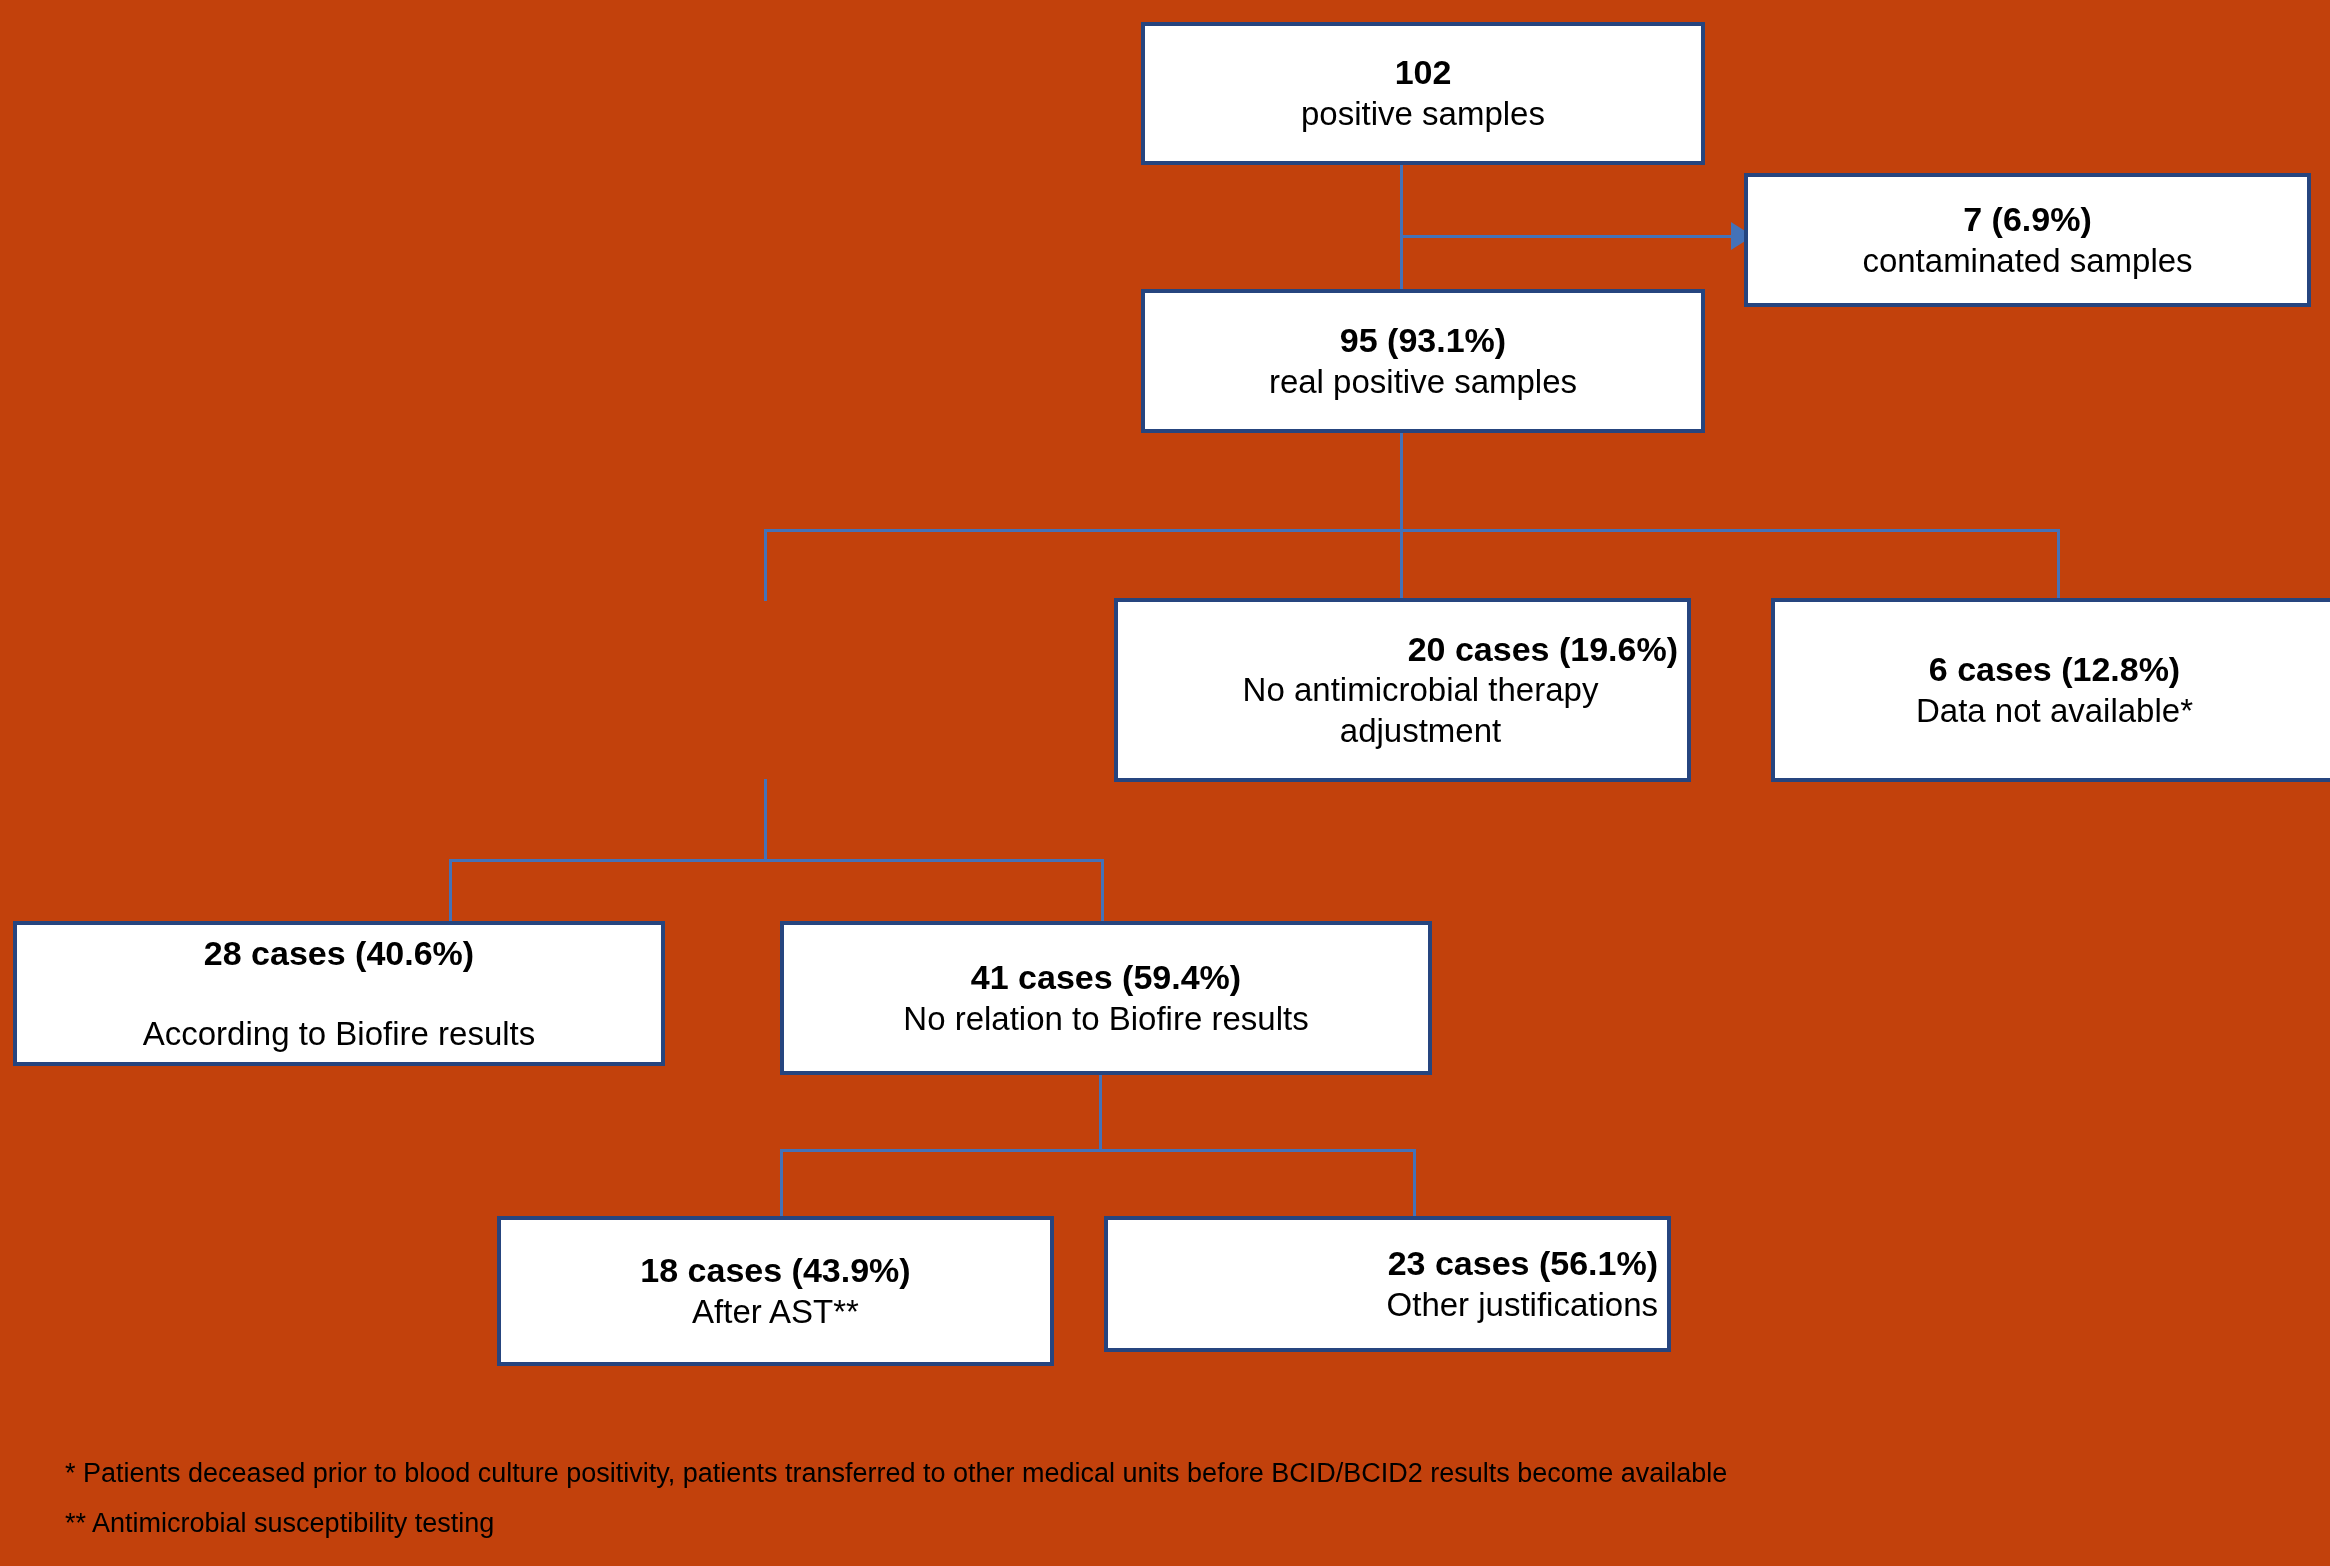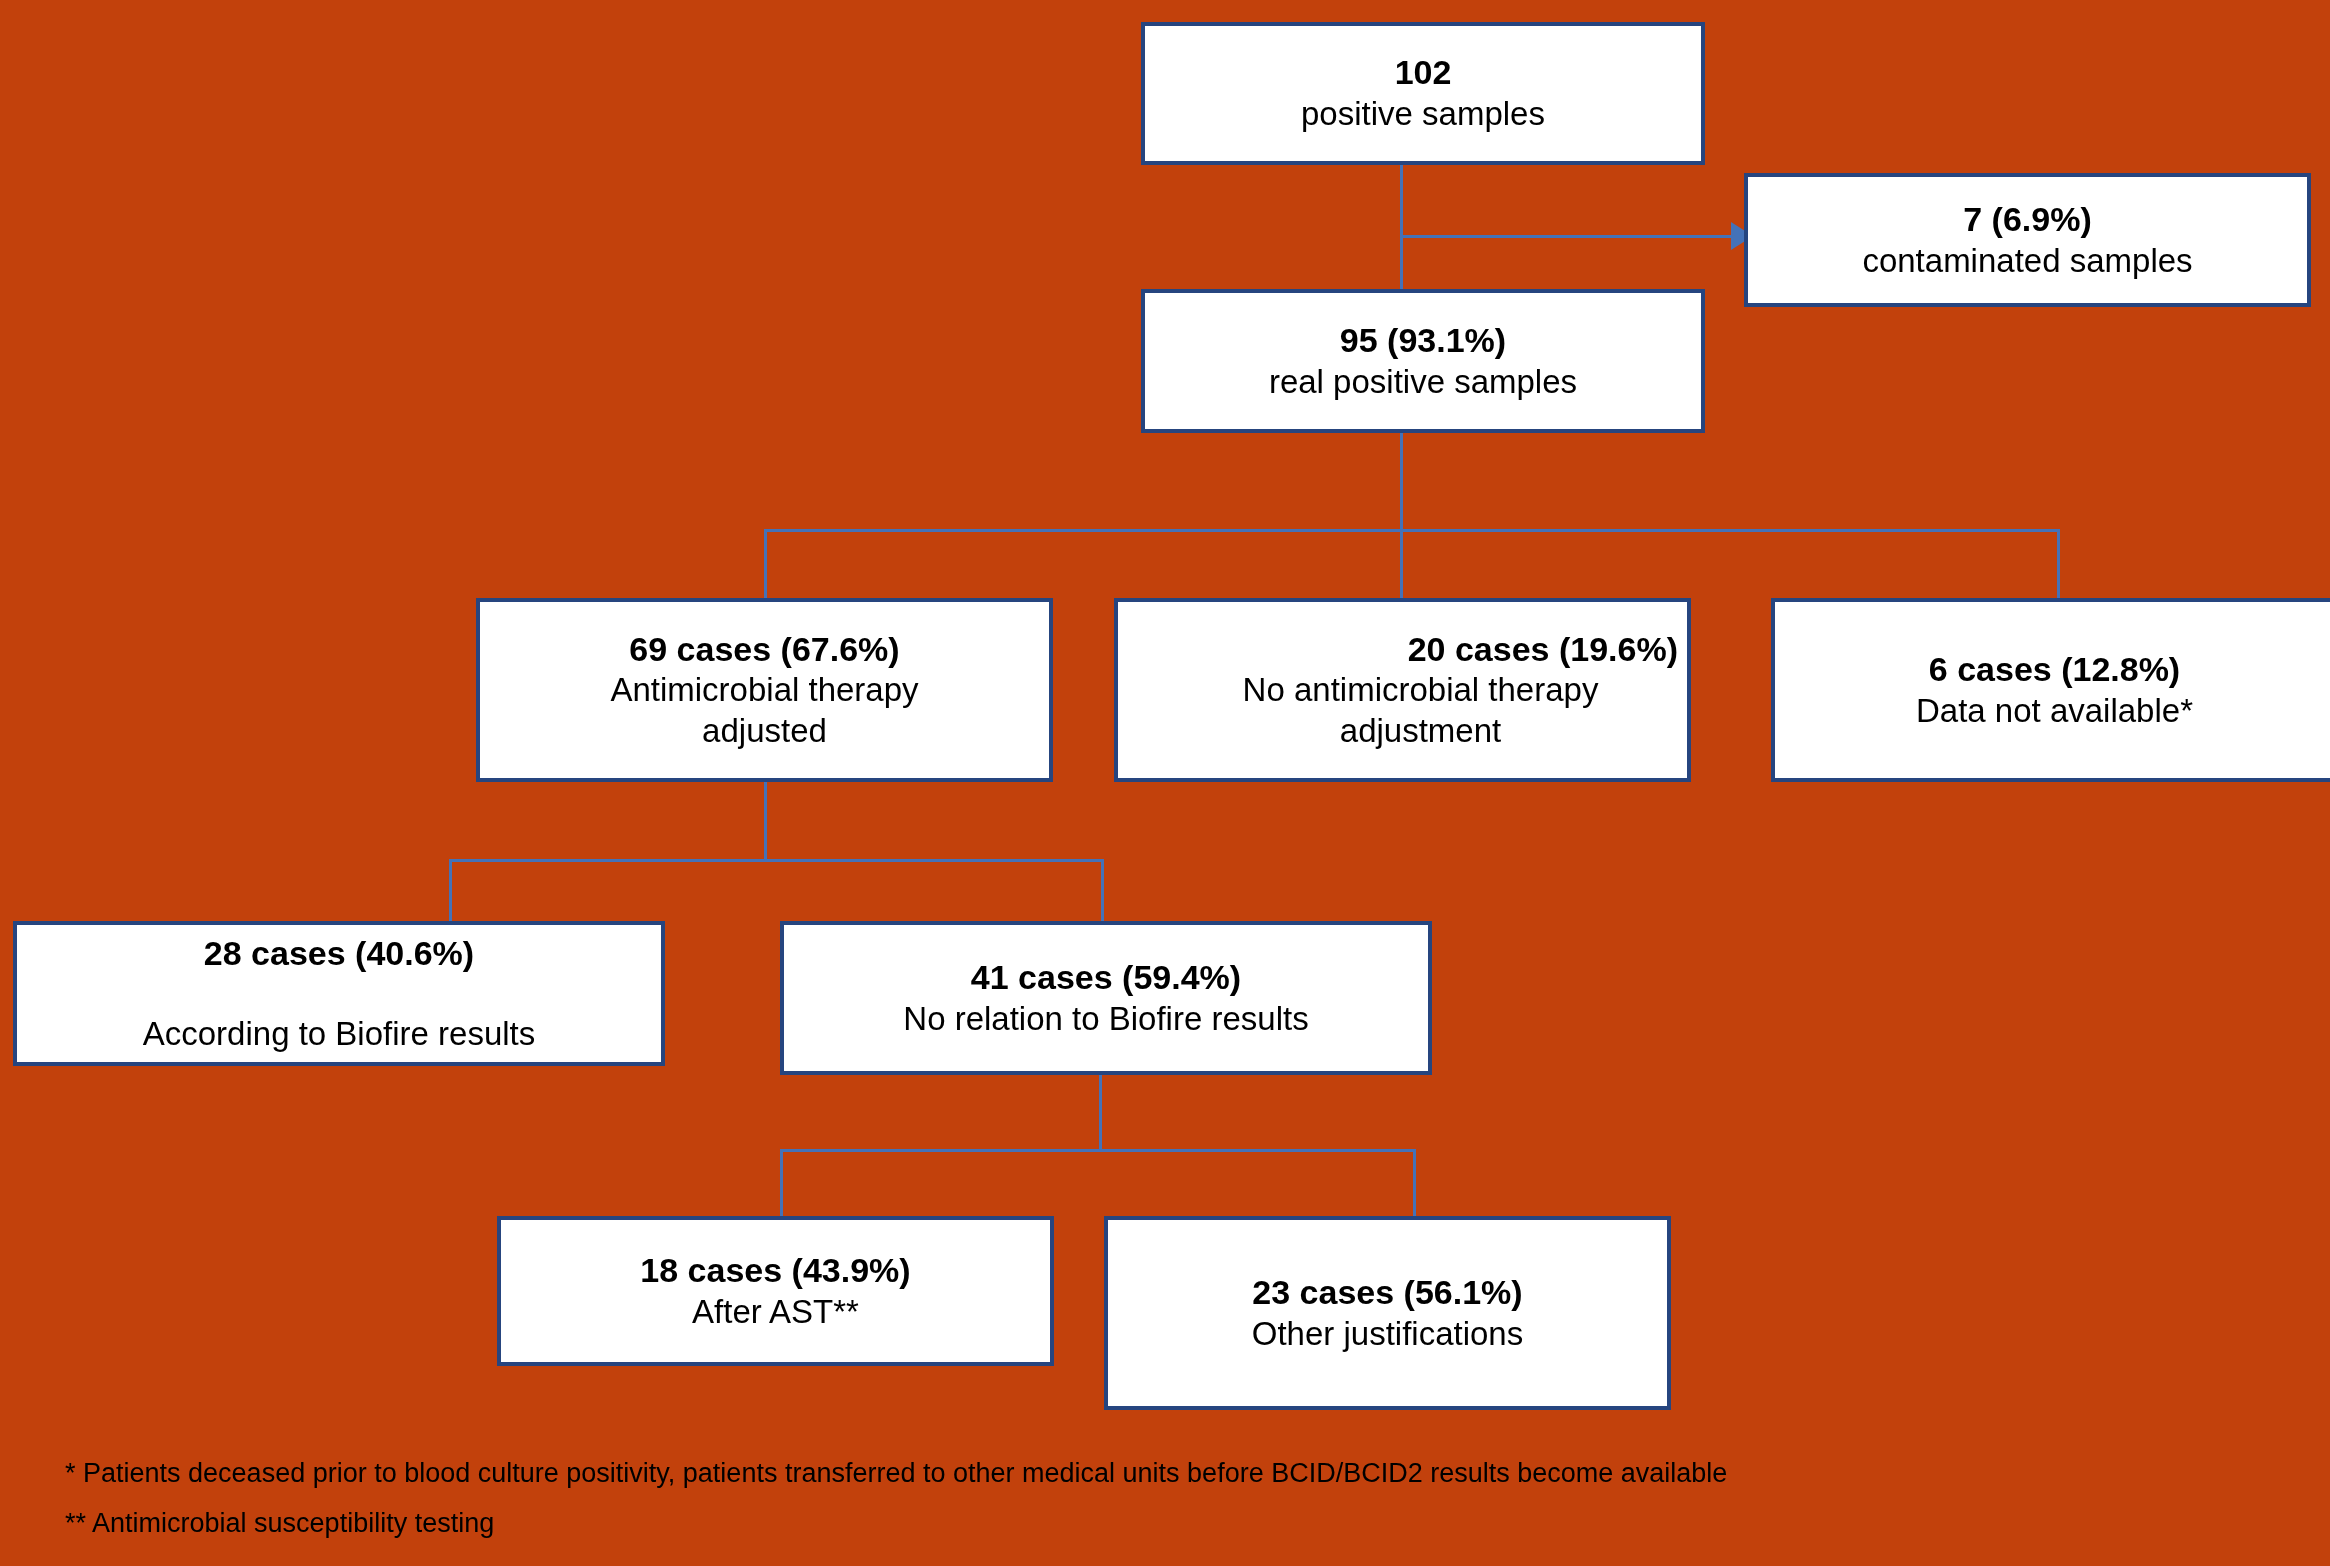--- a/index.html
+++ b/index.html
@@ -107,24 +107,20 @@
   <div class="node" style="left:1744px; top:173px; width:567px; height:134px;">
     <div class="title">7 (6.9%)</div>
     <div class="sub">contaminated samples</div>
   </div>
 
   <div class="node" style="left:1141px; top:289px; width:564px; height:144px;">
     <div class="title">95 (93.1%)</div>
     <div class="sub">real positive samples</div>
   </div>
 
-  <div class="node" style="left:476px; top:598px; width:577px; height:184px;">
-    <div class="title">69 cases (67.6%)</div>
-    <div class="sub" style="max-width:417px;">Antimicrobial therapy adjusted</div>
-  </div>
 
   <div class="node" style="left:1114px; top:598px; width:577px; height:184px;align-items:flex-end;">
     <div class="title">20 cases (19.6%)</div>
     <div class="sub" style="max-width:515px;">No antimicrobial therapy adjustment</div>
   </div>
 
   <div class="node" style="left:1771px; top:598px; width:567px; height:184px;">
     <div class="title">6 cases (12.8%)</div>
     <div class="sub">Data not available*</div>
   </div>
@@ -137,21 +133,21 @@
   <div class="node" style="left:780px; top:921px; width:652px; height:154px;text-align:right;">
     <div class="title">41 cases (59.4%)</div>
     <div class="sub">No relation to Biofire results</div>
   </div>
 
   <div class="node" style="left:497px; top:1216px; width:557px; height:150px;">
     <div class="title">18 cases (43.9%)</div>
     <div class="sub">After AST**</div>
   </div>
 
-  <div class="node" style="left:1104px; top:1216px; width:567px; height:194px;">
+  <div class="node" style="left:1104px; top:1216px; width:567px; height:136px;align-items:flex-end;">
     <div class="title">23 cases (56.1%)</div>
     <div class="sub">Other justifications</div>
   </div>
 
   <div class="footnote" style="left:65px; top:1457px;">* Patients deceased prior to blood culture positivity, patients transferred to other medical units before BCID/BCID2 results become available</div>
   <div class="footnote" style="left:65px; top:1507px;">** Antimicrobial susceptibility testing</div>
 
 </div>
 
 

